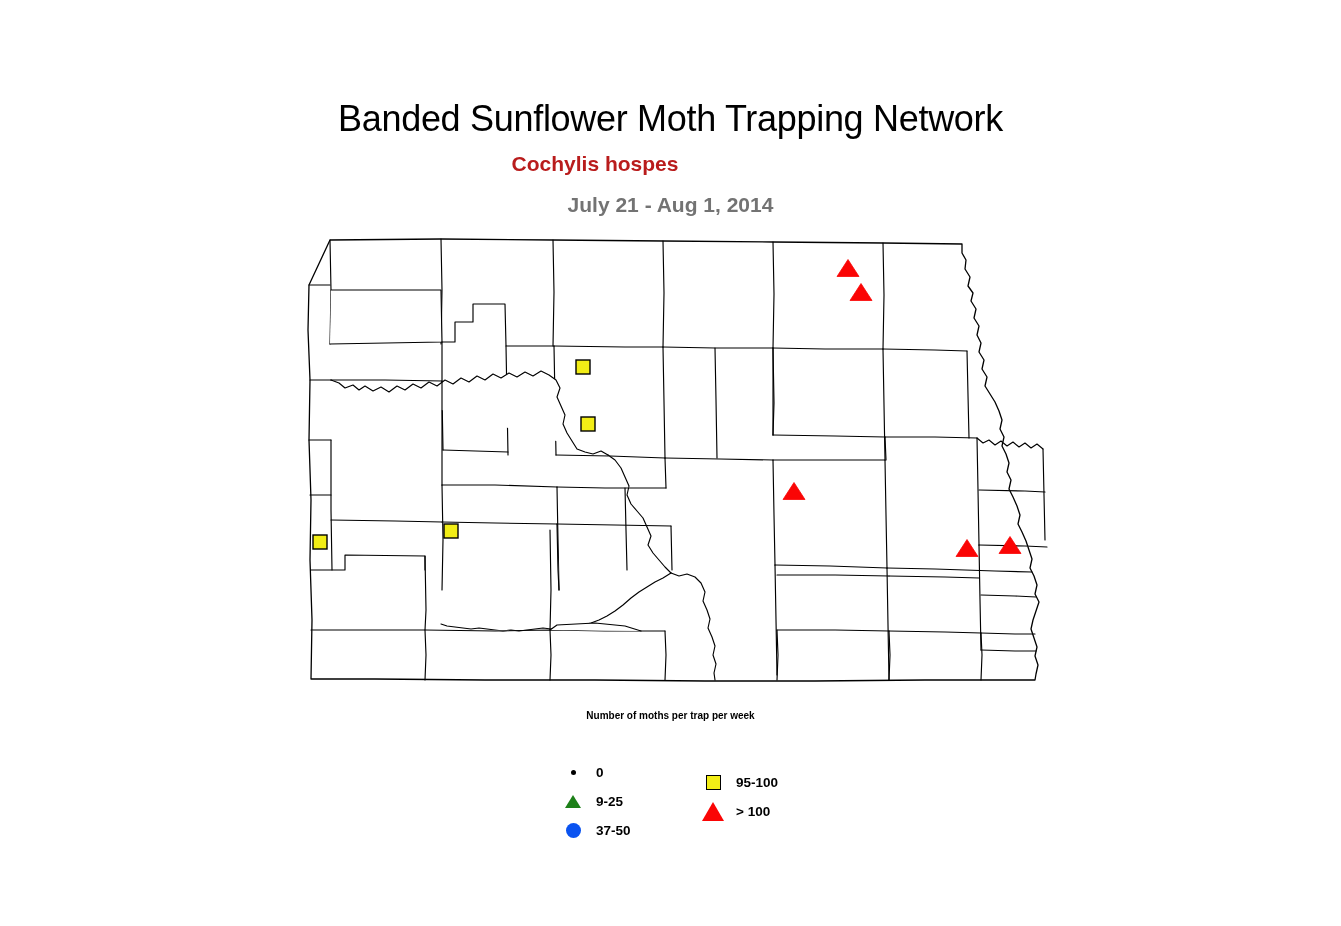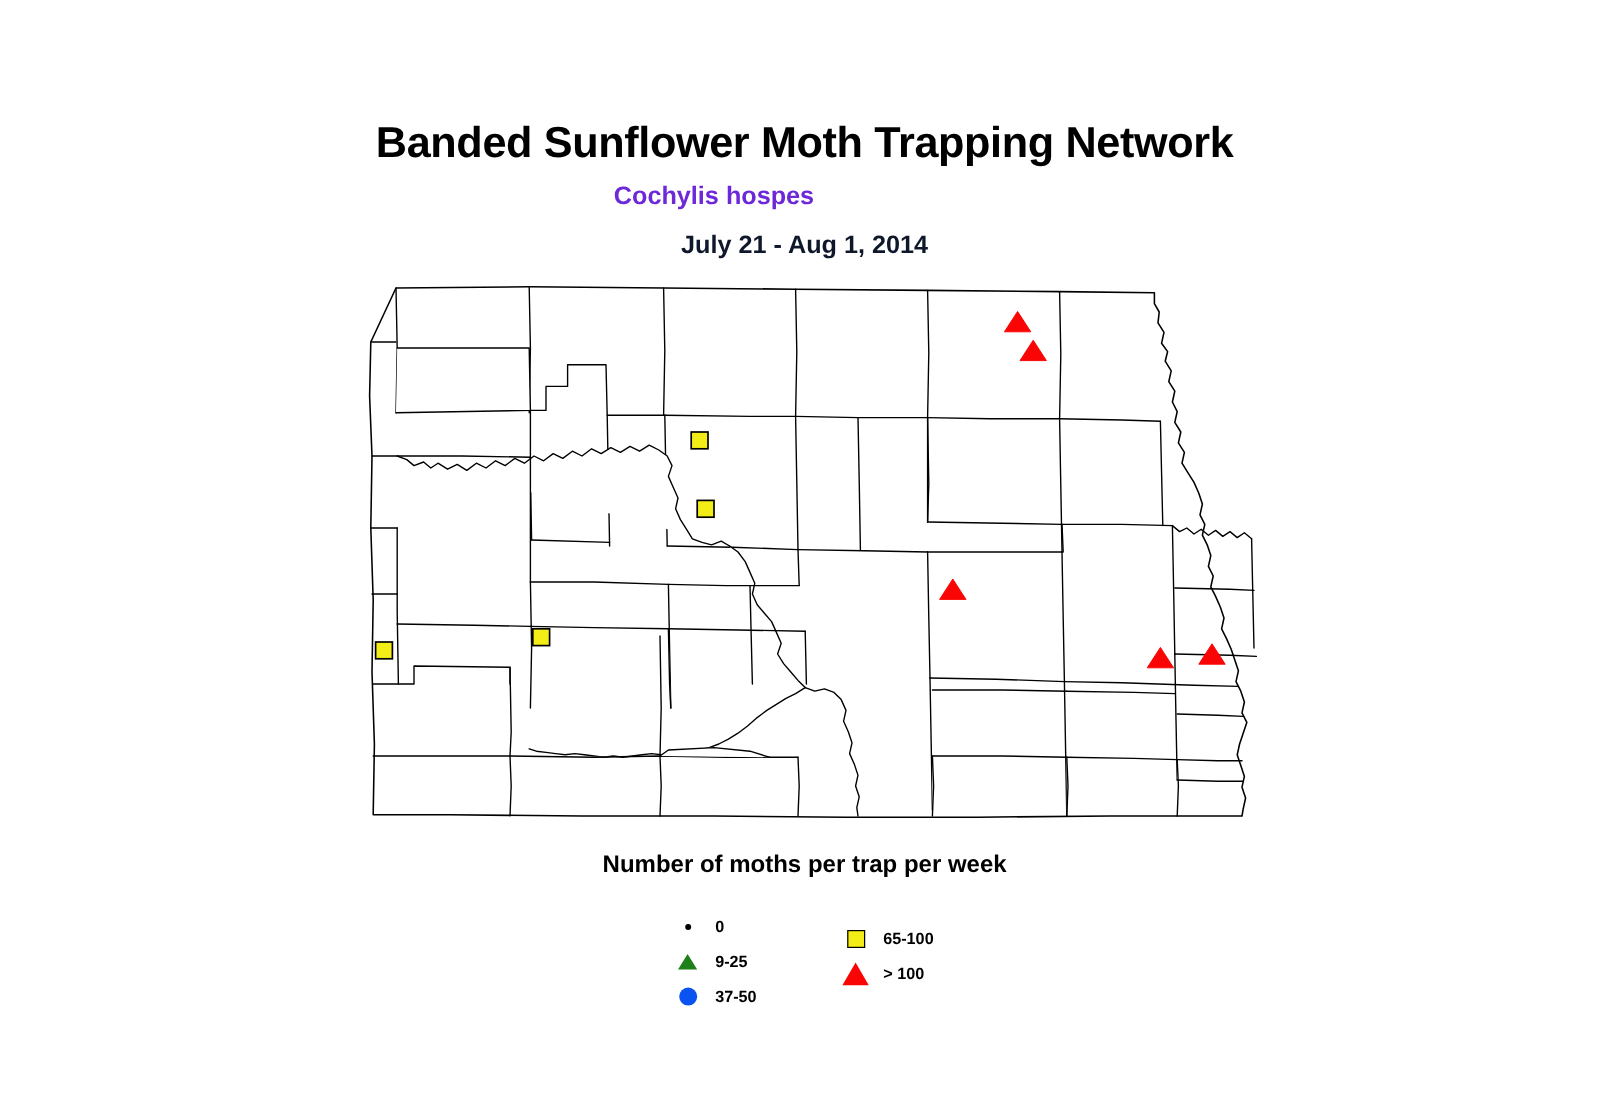--- a/index.html
+++ b/index.html
@@ -14,61 +14,61 @@
     background: #ffffff;
     font-family: "Liberation Sans", sans-serif;
     overflow: hidden;
   }
   #main-title {
     position: absolute;
     left: 0; top: 98px;
     width: 1341px;
     text-align: center;
     font-size: 36px;
-    font-weight: bold;
+    font-weight: normal;
     color: #000000;
     letter-spacing: -0.3px;
   }
   #species-subtitle {
     position: absolute;
     left: 0; top: 152px;
     width: 1190px;
     text-align: center;
     font-size: 21px;
     font-weight: bold;
-    color: #6d28d9;
+    color: #b91c1c;
   }
   #date-range-subtitle {
     position: absolute;
     left: 0; top: 193px;
     width: 1341px;
     text-align: center;
     font-size: 21px;
     font-weight: bold;
-    color: #0f172a;
+    color: #737373;
   }
   #map-area {
     position: absolute;
     left: 295px;
     top: 230px;
     width: 760px;
     height: 465px;
   }
   #map-svg { display: block; }
   #legend {
     position: absolute;
     left: 0; top: 700px;
     width: 1341px;
   }
   #legend-title {
     position: absolute;
     left: 0; top: 10px;
     width: 1341px;
     text-align: center;
-    font-size: 20px;
+    font-size: 10px;
     font-weight: bold;
     color: #000000;
   }
   .legend-col { position: absolute; }
   #legend-col-left { left: 560px; top: 58px; }
   #legend-col-right { left: 700px; top: 68px; }
   .legend-row {
     display: flex;
     align-items: center;
     height: 29px;
@@ -275,21 +275,21 @@
           </span>
         <span class="legend-label">37-50</span>
       </div>
     </div>
 
     <div id="legend-col-right" class="legend-col">
       <div class="legend-row">
         <span class="legend-sym">
             <span class="sym-square"></span>
           </span>
-        <span class="legend-label">65-100</span>
+        <span class="legend-label">95-100</span>
       </div>
       <div class="legend-row">
         <span class="legend-sym">
             <span class="sym-tri-lg"></span>
           </span>
         <span class="legend-label">&gt; 100</span>
       </div>
     </div>
   </div>
 

